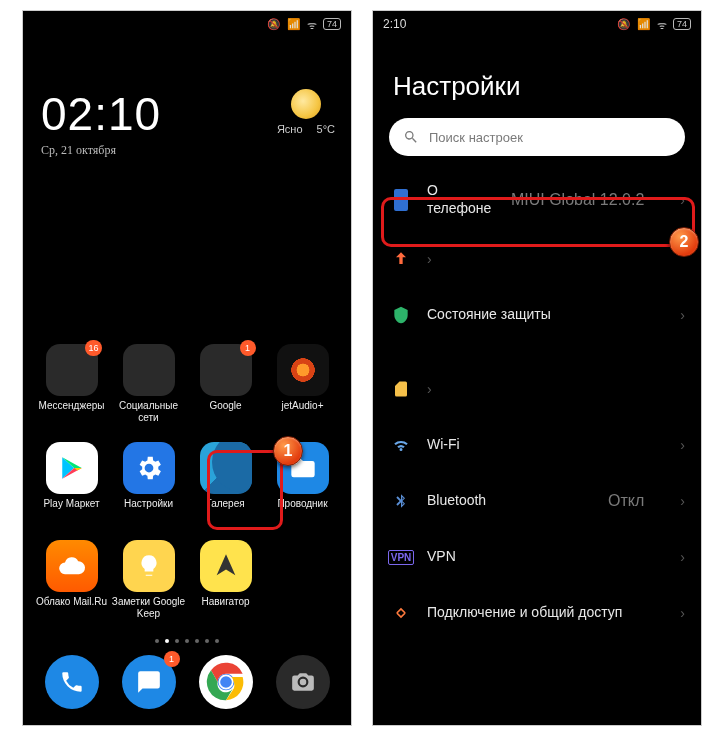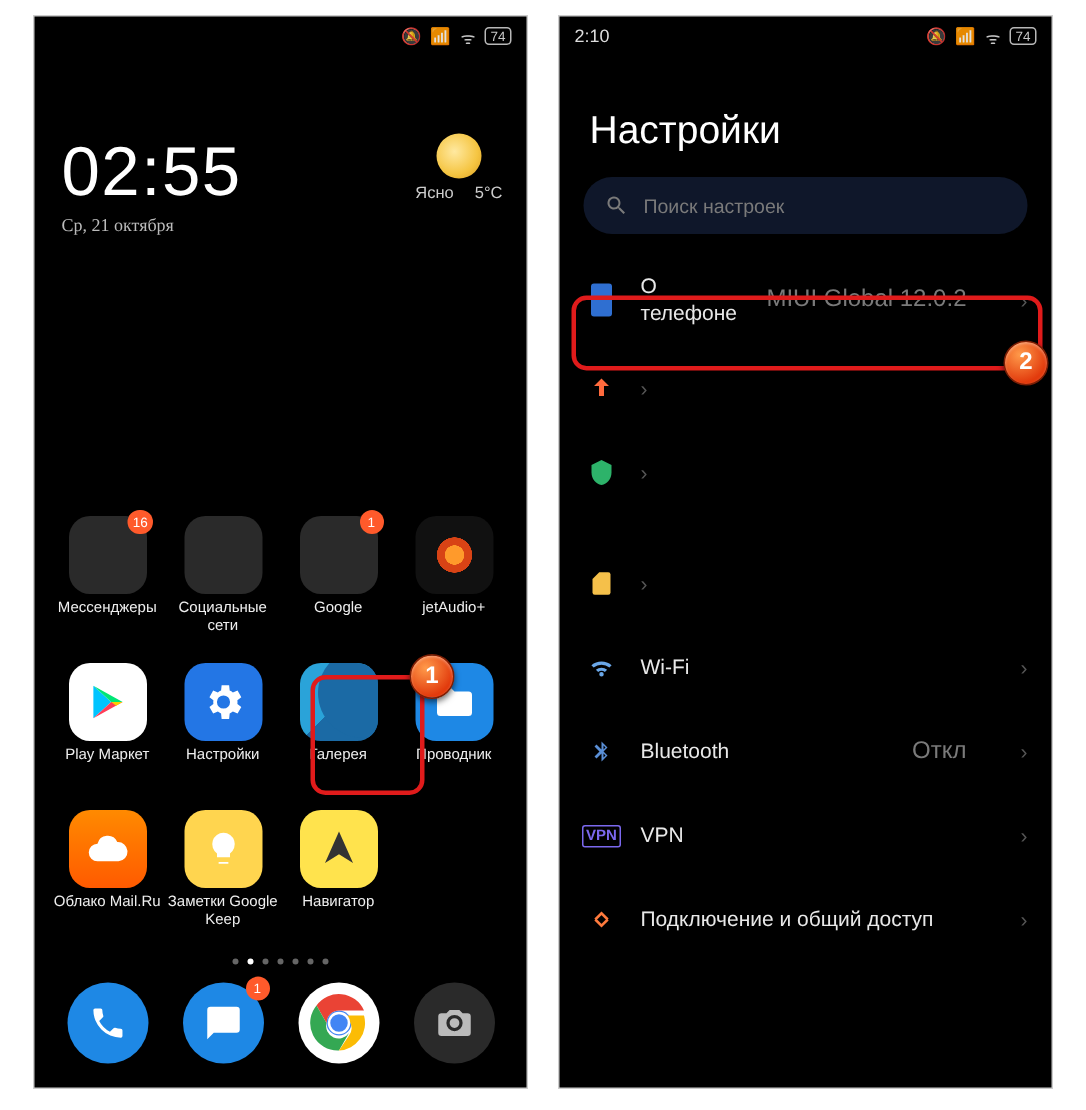--- a/index.html
+++ b/index.html
@@ -84,21 +84,21 @@
 
   .dock {
     position: absolute; bottom: 12px; left:0; right:0;
     display:flex; justify-content: space-around; padding:0 10px;
   }
   .dock .app-icon { width:54px; height:54px; border-radius:50%; }
 
   
   .settings-title { font-size: 26px; font-weight: 400; padding: 34px 20px 16px 20px; }
   .search-pill {
-    margin: 0 16px 12px 16px; background:#0f172a; border-radius: 20px;
+    margin: 0 16px 12px 16px; background:#ffffff; border-radius: 20px;
     height: 38px; display:flex; align-items:center; gap:10px;
     padding:0 14px; color:#7a7a7a; font-size:13px;
   }
   .settings-list { display:flex; flex-direction:column; }
   .settings-item {
     display:flex; align-items:center; padding: 14px 16px;
     gap: 14px; position:relative; min-height:56px;
   }
   .settings-item .icon-slot {
     width: 24px; height:24px; display:flex; align-items:center; justify-content:center;
@@ -145,21 +145,21 @@
 
 <div class="frame left">
   <div class="status-bar">
     <span class="status-icon">🔕</span>
     <span class="status-icon">📶</span>
     <span class="status-icon">ᯤ</span>
     <span class="status-icon" style="border:1px solid #ccc;border-radius:3px;padding:0 3px;font-size:9px">74</span>
   </div>
 
   <div class="clock-block">
-    <div class="clock-time">02:55</div>
+    <div class="clock-time">02:10</div>
     <div class="clock-date">Ср, 21 октября</div>
   </div>
   <div class="weather-block">
     <div class="weather-icon"></div>
     <div class="weather-text">
       <span>Ясно</span>
       <span>5°C</span>
     </div>
   </div>
 
@@ -356,20 +356,21 @@
           </svg>
       </div>
       <div class="chev">›</div>
     </div>
     <div class="settings-item">
       <div class="icon-slot">
         <svg width="20" height="20" viewBox="0 0 24 24" fill="#2db36a">
             <path d="M12 2l8 4v6c0 5-3.4 9.4-8 10-4.6-.6-8-5-8-10V6z"></path>
           </svg>
       </div>
+      <div class="item-label">Состояние защиты</div>
       <div class="chev">›</div>
     </div>
 
     <div class="section-gap"></div>
 
     <div class="settings-item">
       <div class="icon-slot">
         <svg width="18" height="20" viewBox="0 0 24 24" fill="#f5c04a">
             <path d="M18 2H10L4 8v12a2 2 0 002 2h12a2 2 0 002-2V4a2 2 0 00-2-2z"></path>
           </svg>

